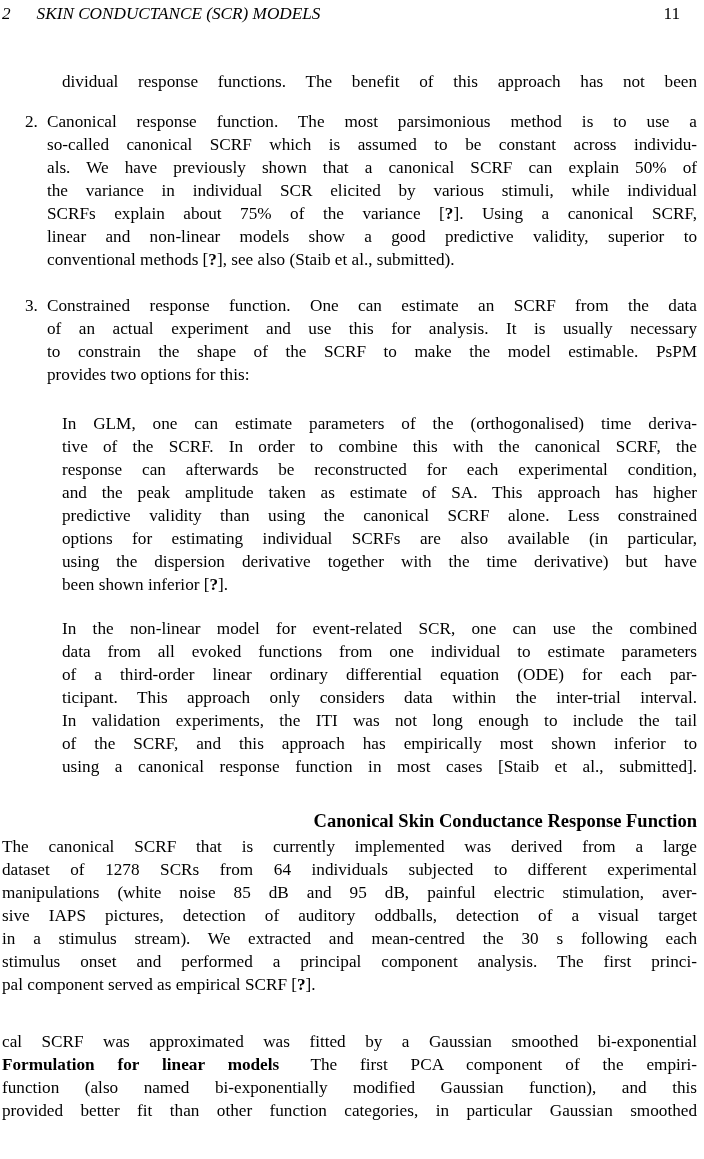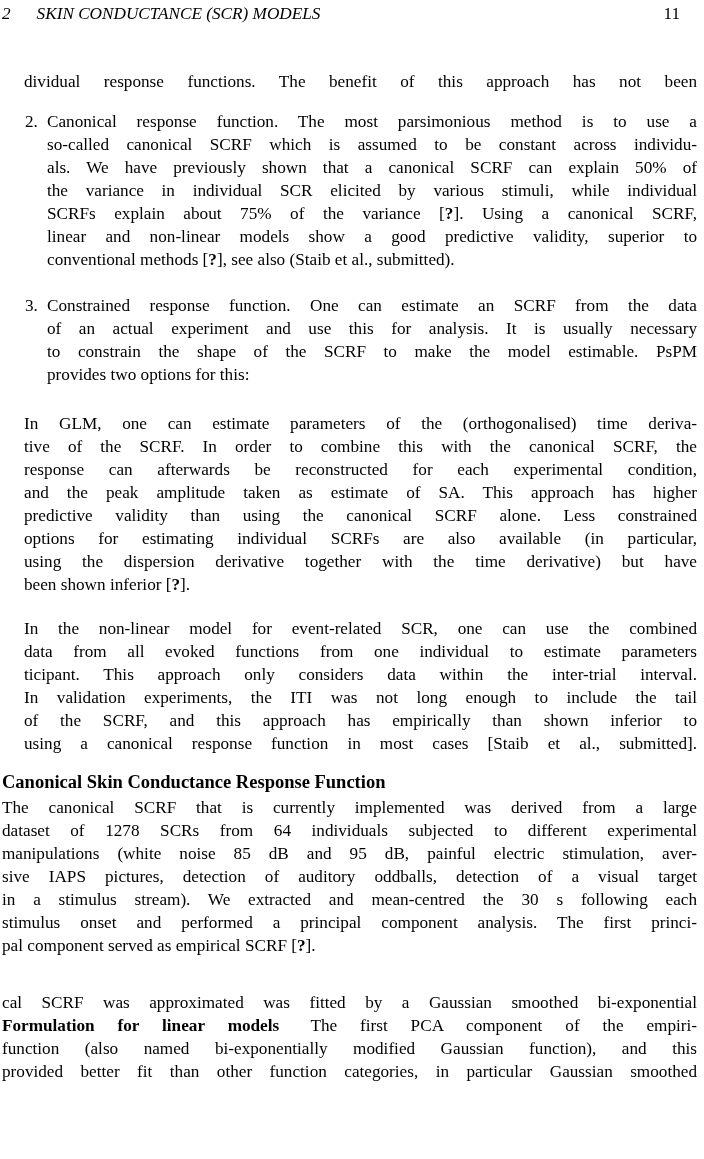--- a/index.html
+++ b/index.html
@@ -26,29 +26,29 @@
     display: flex;
   }
   .header-sec-num { margin-right: 26px; }
   .header-pagenum {
     font-style: normal;
     margin-right: 17px;
   }
   .para { margin: 0; }
   .line { text-align: justify; text-align-last: justify; }
   .line.last { text-align-last: left; }
-  .indent { margin-left: 22px; }
+  .indent { margin-left: 60px; }
   .list-item { position: relative; padding-left: 45px; }
   .list-num { position: absolute; left: 23px; top: 0; }
   .p-cont      { margin-top: 45px; }
   .item-2      { margin-top: 17px; }
   .item-3      { margin-top: 23px; }
   .p-glm       { margin-top: 26px; }
   .p-nonlin    { margin-top: 21px; }
-  .h-canonical { margin-top: 16px; font-weight: bold; font-size: 18.5px; }
+  .h-canonical { margin-top: 32px; font-weight: bold; font-size: 18.5px; text-align: right; }
   .p-canonical { margin-top: 2px; }
   .p-form      { margin-top: 34px; }
   b { font-weight: bold; }
 </style>
 </head>
 <body>
 
 <div class="page">
 
   <div class="header">
@@ -93,23 +93,24 @@
       <div class="line">and the peak amplitude taken as estimate of SA. This approach has higher</div>
       <div class="line">predictive validity than using the canonical SCRF alone. Less constrained</div>
       <div class="line">options for estimating individual SCRFs are also available (in particular,</div>
       <div class="line">using the dispersion derivative together with the time derivative) but have</div>
       <div class="line last">been shown inferior [<b>?</b>].</div>
     </div>
 
   <div class="para indent p-nonlin">
       <div class="line">In the non-linear model for event-related SCR, one can use the combined</div>
       <div class="line">data from all evoked functions from one individual to estimate parameters</div>
+      <div class="line">of a third-order linear ordinary differential equation (ODE) for each par-</div>
       <div class="line">ticipant. This approach only considers data within the inter-trial interval.</div>
       <div class="line">In validation experiments, the ITI was not long enough to include the tail</div>
-      <div class="line">of the SCRF, and this approach has empirically than shown inferior to</div>
+      <div class="line">of the SCRF, and this approach has empirically most shown inferior to</div>
       <div class="line">using a canonical response function in most cases [Staib et al., submitted].</div>
     </div>
 
   <div class="h-canonical">Canonical Skin Conductance Response Function</div>
 
   <div class="para p-canonical">
       <div class="line">The canonical SCRF that is currently implemented was derived from a large</div>
       <div class="line">dataset of 1278 SCRs from 64 individuals subjected to different experimental</div>
       <div class="line">manipulations (white noise 85 dB and 95 dB, painful electric stimulation, aver-</div>
       <div class="line">sive IAPS pictures, detection of auditory oddballs, detection of a visual target</div>

